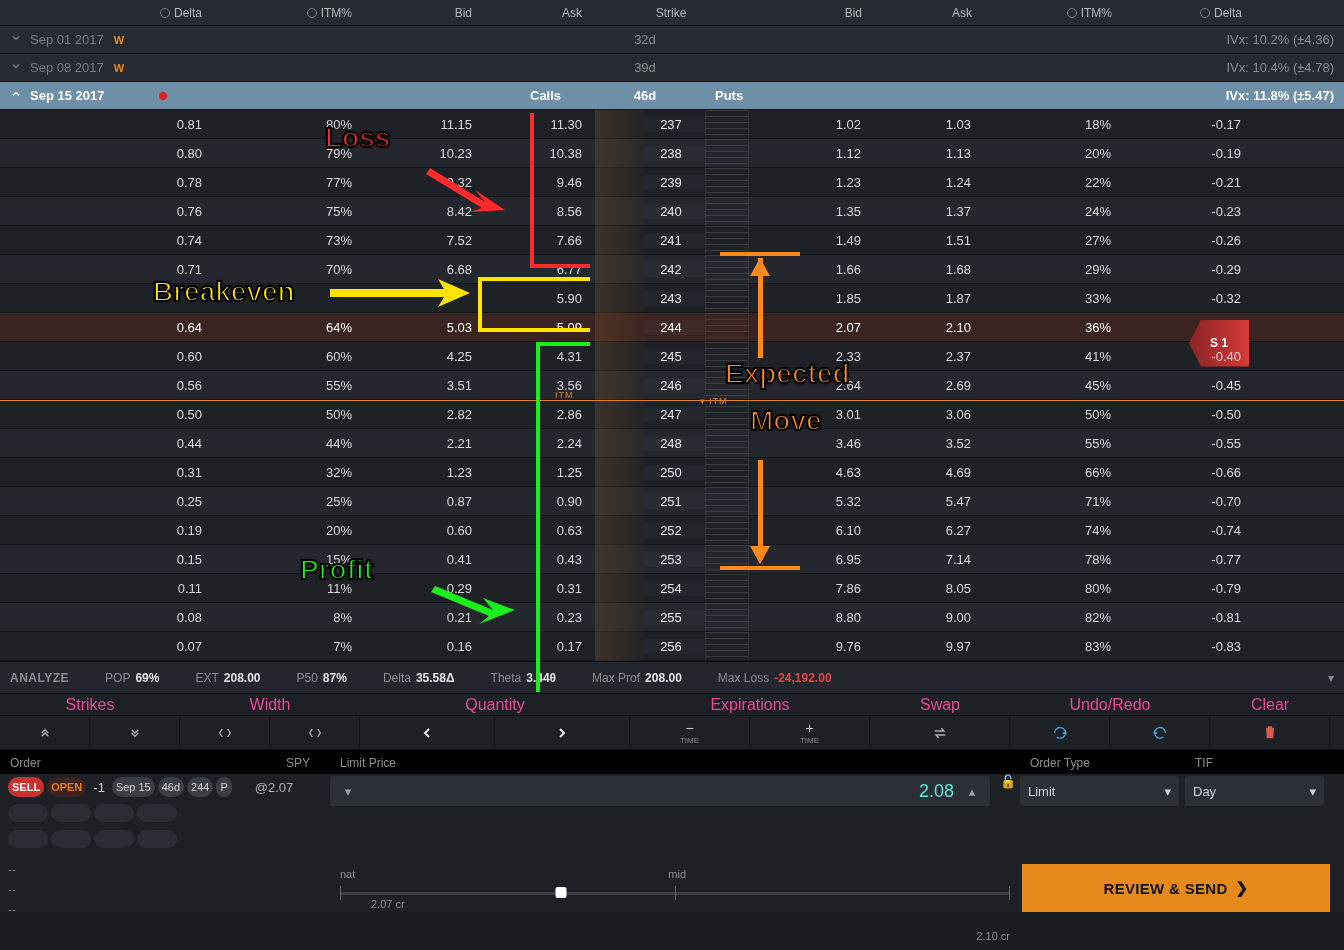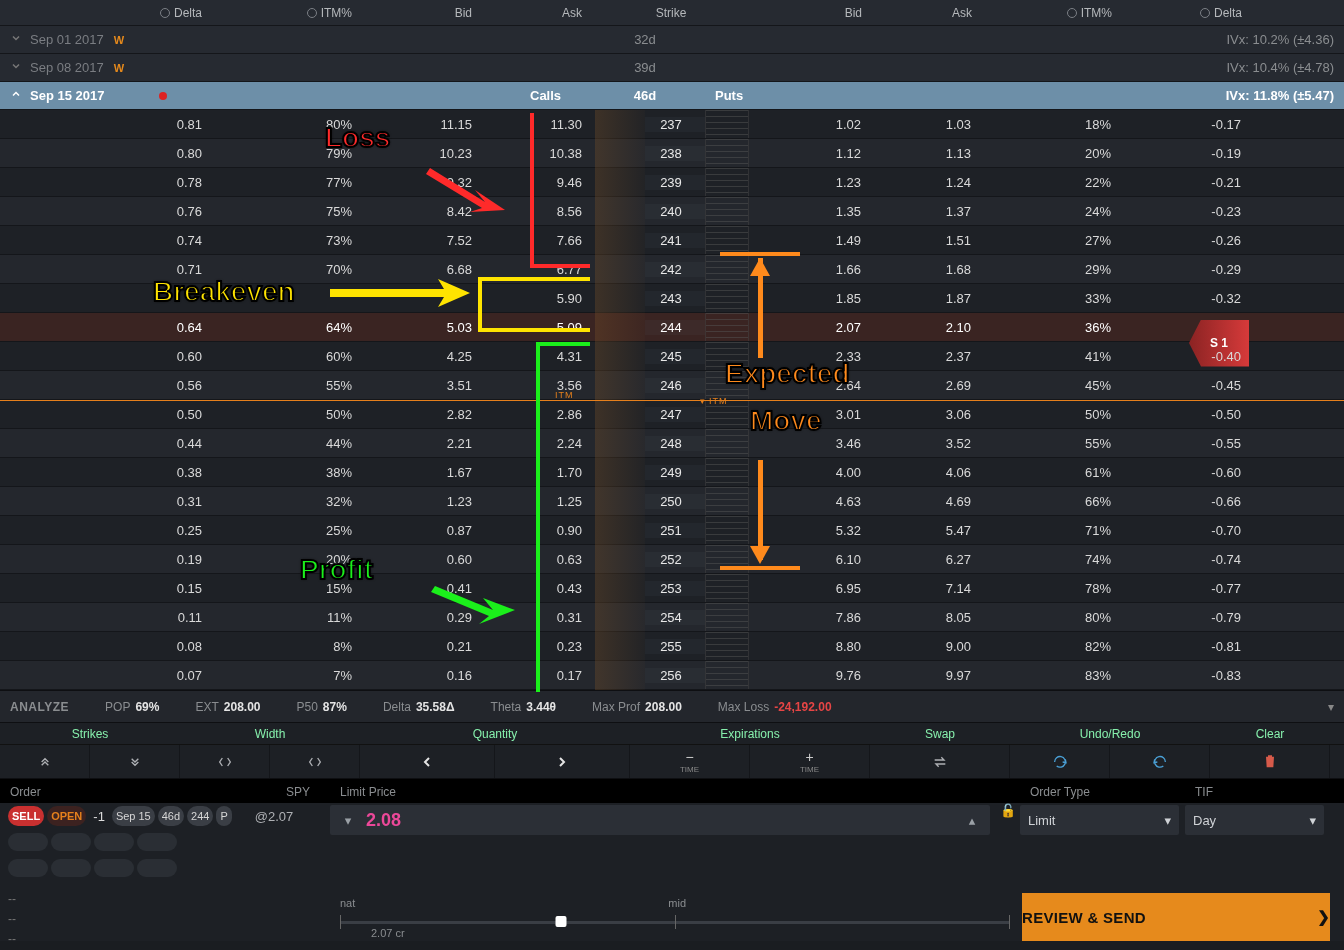--- a/index.html
+++ b/index.html
@@ -57,21 +57,21 @@
 
   
   .analyze { display:flex; align-items:center; height:32px; background:#23262c; border-top:1px solid #0e0f12; padding: 0 10px; font-size:12px; gap: 36px; }
   .analyze .lbl { color:#8a8d90; }
   .analyze .val { color:#e4e4e4; font-weight:bold; margin-left:5px; }
   .analyze .neg { color:#e64545; }
   .analyze .title { color:#8a8d90; font-weight:bold; letter-spacing:.5px; }
   .analyze .spacer { flex:1; }
 
   
-  .tool-labels { display:grid; grid-template-columns: 180px 180px 270px 240px 140px 200px 120px; text-align:center; font-size:12px; color:#86efac; background:#1d2025; border-top:1px solid #0e0f12; height:22px; align-items:center; padding-top:0;}
+  .tool-labels { display:grid; grid-template-columns: 180px 180px 270px 240px 140px 200px 120px; text-align:center; font-size:16px; color:#ec4899; background:#1d2025; border-top:1px solid #0e0f12; height:22px; align-items:center; padding-top:0;}
   .tool-btns { display:grid; grid-template-columns: 90px 90px 90px 90px 135px 135px 120px 120px 140px 100px 100px 120px; height:34px; background:#1d2025; border-top:1px solid #111; }
   .tb { display:flex; align-items:center; justify-content:center; border-right:1px solid #14161a; color:#aeb0b4; cursor:pointer; }
   .tb svg { width:16px; height:16px; }
   .tb.time { flex-direction:column; font-size:8px; color:#888;}
   .tb.blue svg { stroke:#4aa0d6; }
   .tb.red svg { stroke:#d65a4a; fill:#d65a4a; }
 
   
   .order { display:grid; grid-template-columns: 330px 690px 165px 145px; background:#000000; border-top:1px solid #0e0f12; padding-top:6px; font-size:12px; color:#8a8d90; }
   .order .colh { padding-left:10px; height:18px; }
@@ -79,34 +79,34 @@
 
   .leg { display:flex; align-items:center; gap:3px; padding-left:8px; height:26px;}
   .pill { display:inline-flex; align-items:center; justify-content:center; height:20px; padding:0 4px; background:#3a3e45; color:#d6d6d6; border-radius:10px; font-size:11px; }
   .pill.sell { background:#c93030; color:#fff; font-weight:bold; }
   .pill.open { background:#3c2220; color:#e6801c; font-weight:bold; }
   .pill.empty { width:40px; background:#2a2e34; height:18px; }
   .at { color:#aeb0b4; padding-left:20px; }
 
   .lp-box { display:flex; align-items:center; background:#2b2f36; height:30px; margin:2px 6px 0 0; border-radius:2px; }
   .lp-box .chv { width:36px; text-align:center; color:#9aa0a6; }
-  .lp-box .mid { flex:1; text-align:left; font-size:18px; font-weight:bold; color:#ec4899; }
+  .lp-box .mid { flex:1; text-align:right; font-size:18px; font-weight:normal; color:#5eead4; }
   .lock { width:24px; text-align:center; color:#9aa0a6; }
 
   .sel-box { display:flex; align-items:center; justify-content:space-between; background:#2b2f36; height:30px; margin:2px 6px 0 0; padding:0 8px; border-radius:2px; color:#cfd2d6;}
 
   .slider-row { display:grid; grid-template-columns: 330px 690px 320px; align-items:center; background:#1d2025; height:60px; }
   .slider { position:relative; height:40px; margin:0 10px; }
   .slider .track { position:absolute; top:26px; left:0; right:0; height:3px; background:#3a3e45; }
   .slider .mk { position:absolute; top:20px; width:1px; height:14px; background:#666;}
   .slider .txt { position:absolute; top:2px; font-size:11px; color:#8a8d90; }
   .slider .knob { position:absolute; top:21px; width:11px; height:11px; background:#fff; border-radius:2px; transform:translateX(-50%);}
   .slider .bot { position:absolute; top:32px; font-size:11px; color:#8a8d90; }
 
-  .review { display:flex; align-items:center; justify-content:space-between; gap:8px; background:#e68a1c; color:#111; font-weight:bold; height:48px; margin:8px 10px 4px 2px; cursor:pointer; font-size:15px; letter-spacing:.3px; }
+  .review { display:flex; align-items:center; justify-content:center; gap:8px; background:#e68a1c; color:#111; font-weight:bold; height:48px; margin:8px 10px 4px 2px; cursor:pointer; font-size:15px; letter-spacing:.3px; }
 
   
   .anno { position:absolute; pointer-events:none; font-family: Arial Black, Arial, sans-serif; font-weight:900; }
   .anno-label { font-size:28px; -webkit-text-stroke: 2px #000; text-shadow: 0 0 3px #000; }
   .loss { color:#ff2a2a; }
   .be   { color:#ffe400; }
   .profit{ color:#1bef1b; }
   .em   { color:#ff8a1c; }
 
   
@@ -326,33 +326,20 @@
     <div class="c">44%</div>
     <div class="c">2.21</div>
     <div class="c">2.24</div>
     <div class="ruleslot2"></div>
     <div class="c strike">248</div>
     <div class="ruleslot"></div>
     <div class="c">3.46</div>
     <div class="c">3.52</div>
     <div class="c">55%</div>
     <div class="c sel-wrap">-0.55</div>
-      </div>
-      <div class="r">
-        <div class="c">0.38</div>
-    <div class="c">38%</div>
-    <div class="c">1.67</div>
-    <div class="c">1.70</div>
-    <div class="ruleslot2"></div>
-    <div class="c strike">249</div>
-    <div class="ruleslot"></div>
-    <div class="c">4.00</div>
-    <div class="c">4.06</div>
-    <div class="c">61%</div>
-    <div class="c sel-wrap">-0.60</div>
       </div>
       <div class="r">
         <div class="c">0.31</div>
     <div class="c">32%</div>
     <div class="c">1.23</div>
     <div class="c">1.25</div>
     <div class="ruleslot2"></div>
     <div class="c strike">250</div>
     <div class="ruleslot"></div>
     <div class="c">4.63</div>

